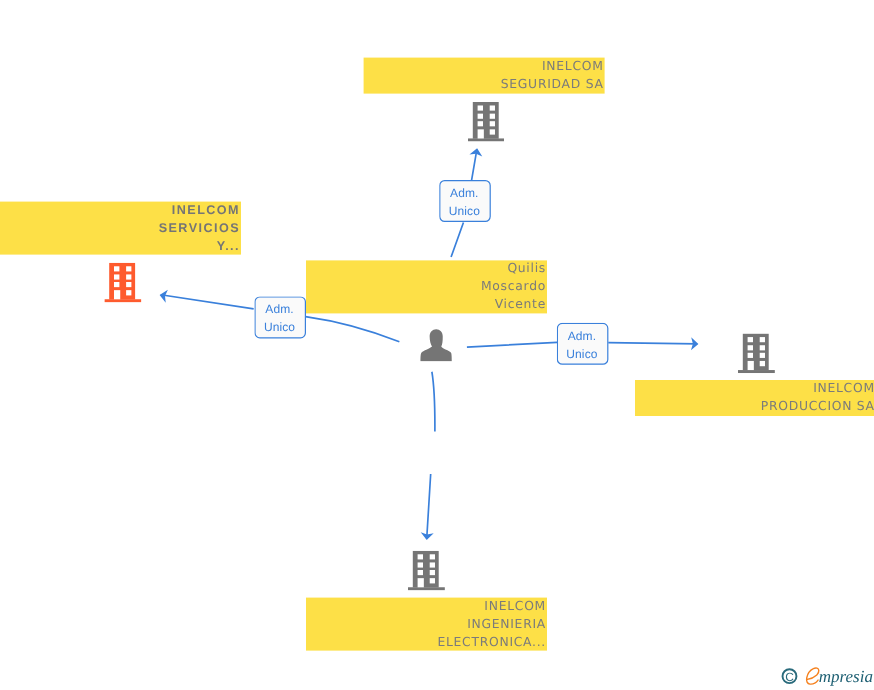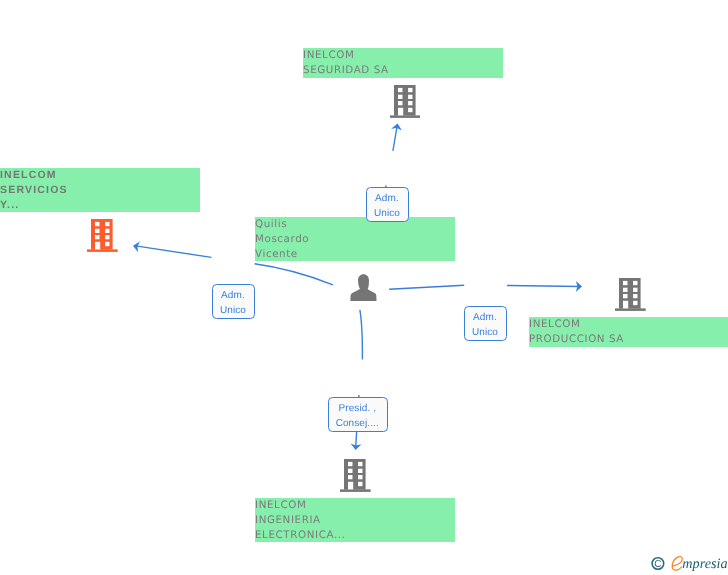--- a/index.html
+++ b/index.html
@@ -4,30 +4,30 @@
 <title>Empresia relationship graph</title>
 <style>
   html,body{margin:0;padding:0;}
   body{width:728px;height:575px;background:#ffffff;overflow:hidden;
        font-family:"DejaVu Sans",sans-serif;position:relative;
        -webkit-font-smoothing:antialiased;text-rendering:geometricPrecision;}
   .node-label,.edge-label{-webkit-font-smoothing:antialiased;will-change:transform;}
   #stage{position:absolute;left:0;top:0;width:728px;height:575px;overflow:hidden;}
   svg.edges{position:absolute;left:0;top:0;width:728px;height:575px;}
   .node-icon{position:absolute;display:block;}
-  .node-label{position:absolute;text-align:left;color:#7b7b7b;
+  .node-label{position:absolute;text-align:right;color:#7b7b7b;
        font-family:"DejaVu Sans",sans-serif;font-size:10.3px;letter-spacing:0.6px;
-       line-height:14.8px;background:#86efac;white-space:pre;width:200px;}
+       line-height:14.8px;background:#fde047;white-space:pre;width:200px;}
   .node-label.focus{font-family:"Liberation Sans",sans-serif;font-weight:bold;
        font-size:10.5px;letter-spacing:1.2px;color:#757575;}
   .edge-label{position:absolute;border:1.35px solid #3a80db;background:#fafafa;
        border-radius:4.5px;color:#3a80db;
        font-family:"Liberation Sans",sans-serif;font-size:10px;letter-spacing:0.1px;
        line-height:15.3px;text-align:center;box-sizing:border-box;white-space:pre;
-       display:flex;align-items:center;justify-content:center;padding-top:2.8px;padding-right:1.4px;margin-top:37px;}
+       display:flex;align-items:center;justify-content:center;padding-top:2.8px;padding-right:1.4px;}
   .wm{position:absolute;will-change:transform;}
 </style>
 </head>
 <body>
 
 <div id="stage">
 
   <svg class="edges" viewBox="0 0 728 575" xmlns="http://www.w3.org/2000/svg">
     <g stroke="#3a80db" stroke-width="1.4" fill="none" stroke-linecap="butt">
       <path d="M 386.2 185.4 L 375.9 214.2 M 392.9 150.8 L 397.4 124.5"></path>
@@ -127,22 +127,20 @@
   <div class="node-label" style="left:254.5px;top:498.3px;">INELCOM
 INGENIERIA
 ELECTRONICA...</div>
 
   <div class="edge-label" style="left:366.2px;top:150.1px;width:43.3px;height:35.4px;">Adm.
 Unico</div>
   <div class="edge-label" style="left:212.3px;top:246.6px;width:43.3px;height:35.4px;">Adm.
 Unico</div>
   <div class="edge-label" style="left:464.4px;top:269.3px;width:43.3px;height:35.4px;">Adm.
 Unico</div>
-  <div class="edge-label" style="left:328.2px;top:360.3px;width:59.9px;height:35.4px;">Presid. ,
-Consej....</div>
 
   <div class="wm" style="left:645px;top:550px;">
     <svg width="83" height="25" viewBox="0 0 83 25">
       <g>
         <circle cx="12.9" cy="13.5" r="5.8" fill="none" stroke="#2a6b7c" stroke-width="1.6"></circle>
         <text x="12.9" y="17.1" text-anchor="middle" font-family="'Liberation Sans',sans-serif" font-size="10" fill="#2a6b7c">C</text>
       </g>
       <g transform="translate(26.3,5.5) scale(1.02)">
         <path fill="none" stroke="#f58220" stroke-width="1.15" stroke-linecap="round" d="M 10.8 3.0 C 10.6 1.2 8.6 0.6 6.4 1.6 C 3.8 2.8 1.6 6.0 1.0 9.0 C 0.4 12.0 1.4 14.0 3.6 14.3 C 6.2 14.6 8.6 13.2 10.2 11.0 M 1.5 10.4 C 4.2 10.0 7.2 8.6 9.2 6.8 C 10.5 5.6 10.9 4.0 10.8 3.0"></path>
       </g>

